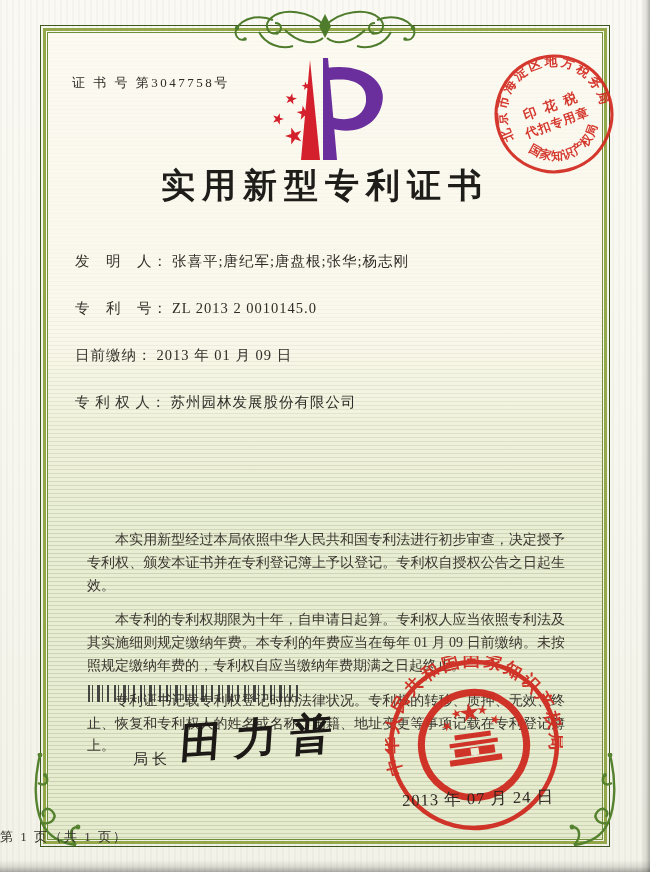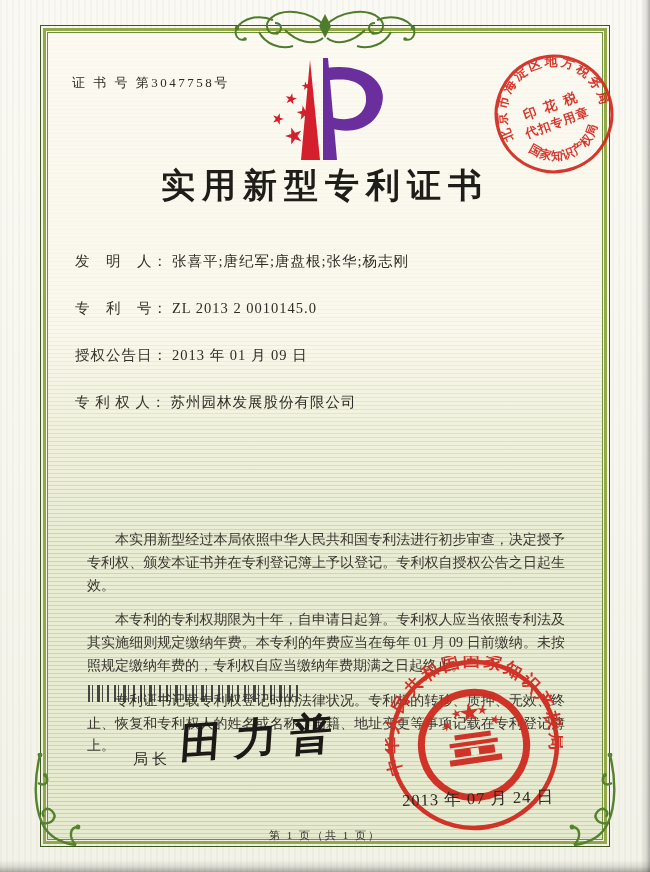--- a/index.html
+++ b/index.html
@@ -58,22 +58,22 @@
       #2b2b2b 19px 21px, transparent 21px 26px);}
 
   .sig-title{position:absolute;left:133px;top:750px;font-size:15px;letter-spacing:4px;color:#2c2925;font-family:Liberation Mono, monospace;}
   .sig-name{position:absolute;left:180px;top:710px;font-size:42px;letter-spacing:13px;
     color:#1c1916;font-weight:bold;transform:rotate(-4deg) skewX(-8deg);white-space:nowrap;}
 
   .sipo-seal{position:absolute;left:385px;top:656px;width:178px;height:178px;opacity:0.95;z-index:3;}
   .seal-date{position:absolute;left:402px;top:788px;font-size:16.5px;letter-spacing:1px;
     color:#2e2620;z-index:4;transform:rotate(-1.5deg);white-space:nowrap;}
 
-  .footer{position:absolute;left:0;top:828px;width:100%;text-align:center;
-    font-size:11px;letter-spacing:2px;color:#33302a;}
+  .footer{position:absolute;left:0;top:828px;width:100%;
+    font-size:13px;letter-spacing:2px;color:#33302a;}
 
   .seal-text{font-family:"Liberation Sans","DejaVu Sans",sans-serif;font-weight:bold;}
 </style>
 </head>
 <body>
 
 <svg width="0" height="0" style="position:absolute" aria-hidden="true">
   <defs>
     <path id="star5" d="M0,-1 L0.2245,-0.309 L0.951,-0.309 L0.3633,0.118 L0.5878,0.809 L0,0.382 L-0.5878,0.809 L-0.3633,0.118 L-0.951,-0.309 L-0.2245,-0.309 Z"></path>
   </defs>
@@ -164,21 +164,21 @@
   <div class="title">实用新型专利证书</div>
 
   <div class="fields">
     <div class="field-row">
       <span class="f-label">发　明　人：</span><span class="f-value">张喜平;唐纪军;唐盘根;张华;杨志刚</span>
     </div>
     <div class="field-row">
       <span class="f-label">专　利　号：</span><span class="f-value">ZL 2013 2 0010145.0</span>
     </div>
     <div class="field-row">
-      <span class="f-label">授权公告日：</span><span class="f-value">2013 年 01 月 09 日</span>
+      <span class="f-label">日前缴纳：</span><span class="f-value">2013 年 01 月 09 日</span>
     </div>
     <div class="field-row">
       <span class="f-label">专 利 权 人：</span><span class="f-value">苏州园林发展股份有限公司</span>
     </div>
   </div>
 
   <div class="paragraphs">
     <p>本实用新型经过本局依照中华人民共和国专利法进行初步审查，决定授予专利权、颁发本证书并在专利登记簿上予以登记。专利权自授权公告之日起生效。</p>
     <p>本专利的专利权期限为十年，自申请日起算。专利权人应当依照专利法及其实施细则规定缴纳年费。本专利的年费应当在每年 01 月 09 日前缴纳。未按照规定缴纳年费的，专利权自应当缴纳年费期满之日起终止。</p>
     <p>专利证书记载专利权登记时的法律状况。专利权的转移、质押、无效、终止、恢复和专利权人的姓名或名称、国籍、地址变更等事项记载在专利登记簿上。</p>

